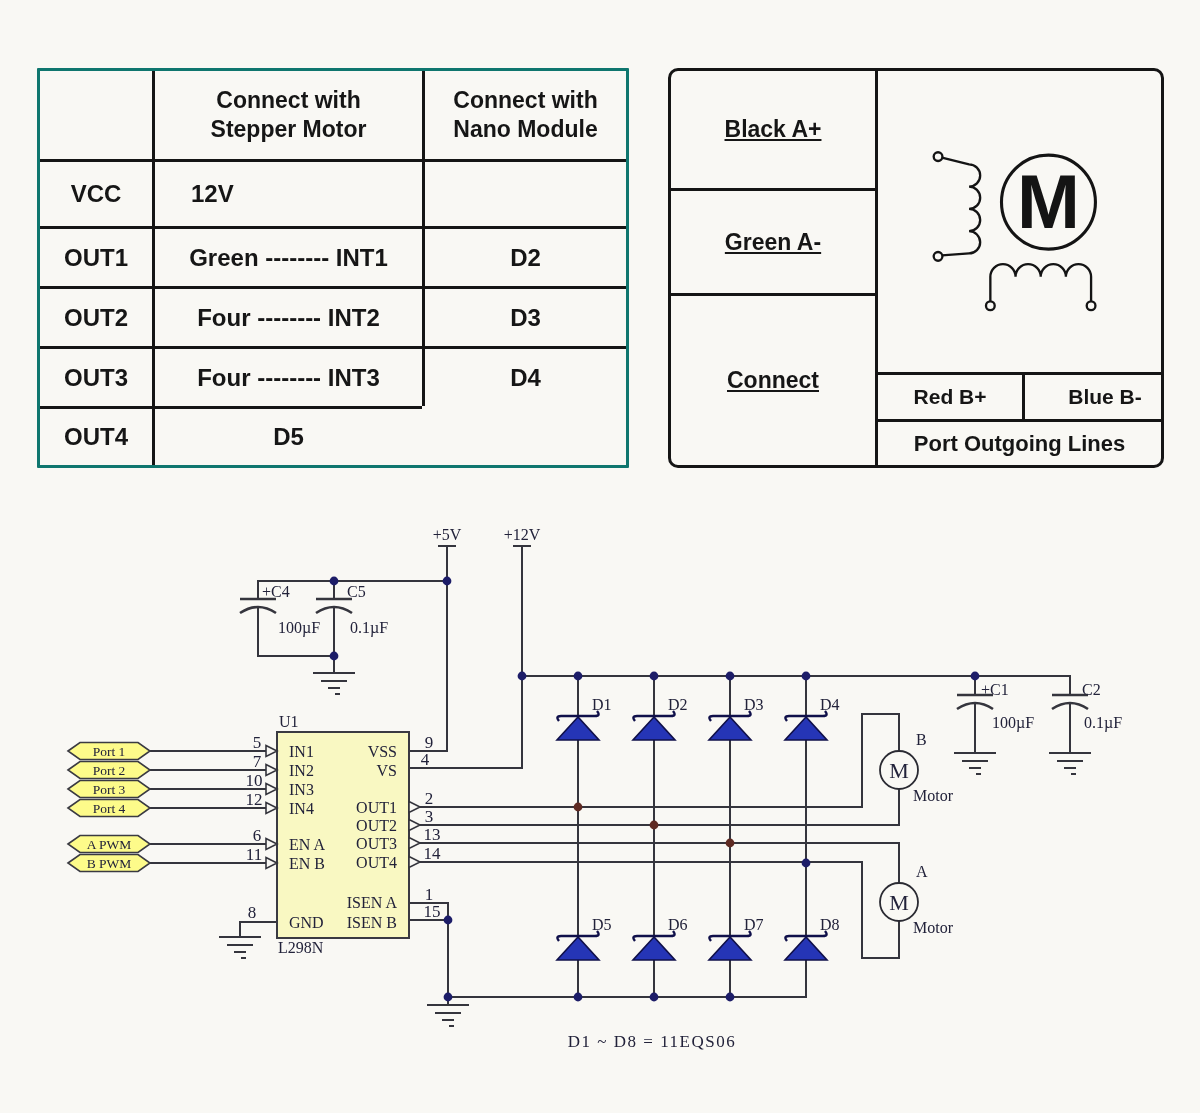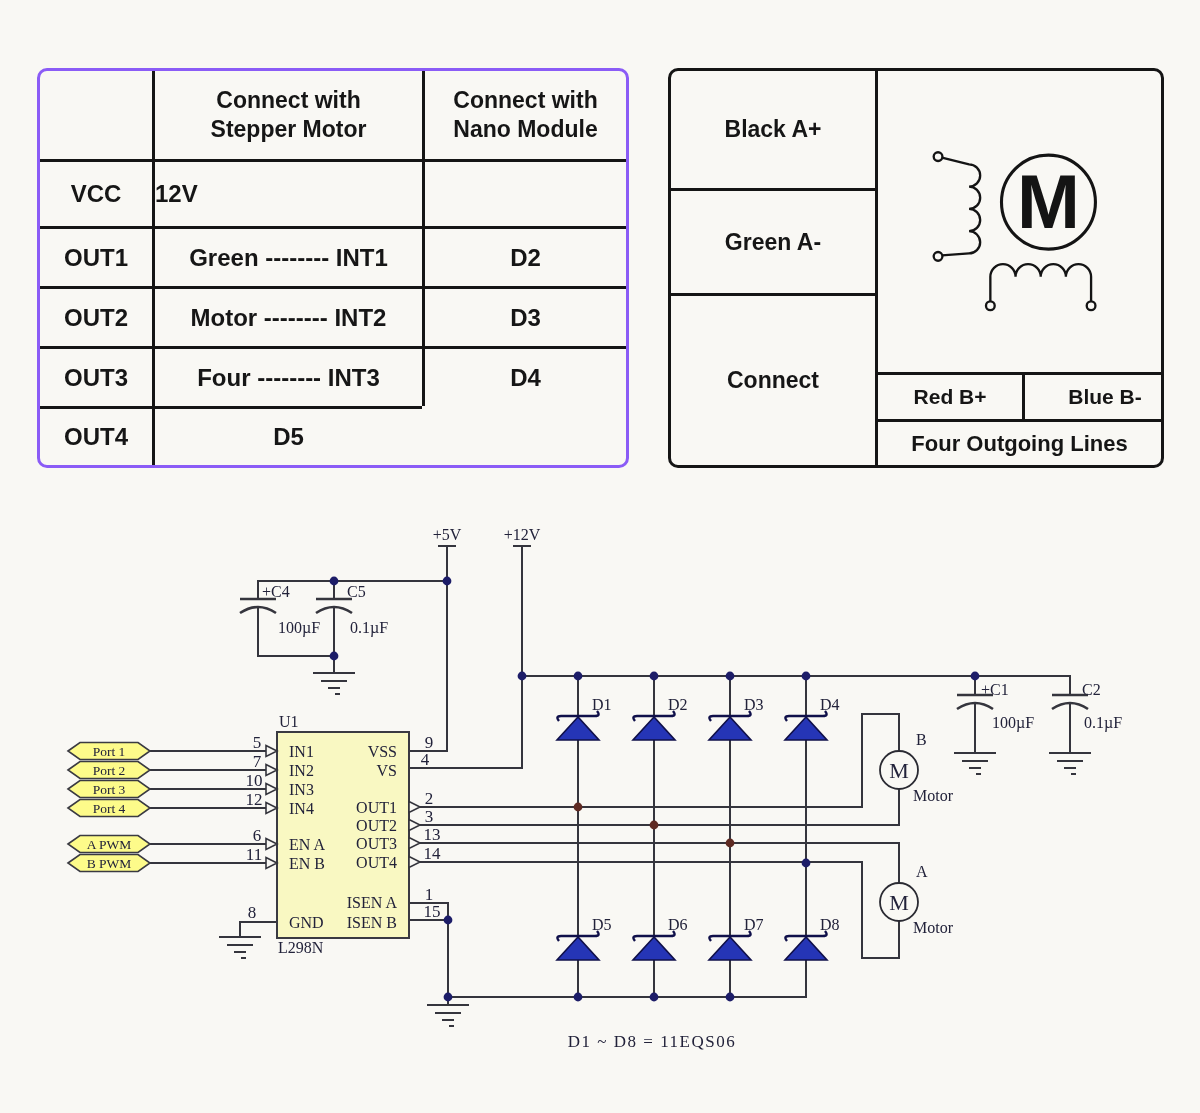--- a/index.html
+++ b/index.html
@@ -1,37 +1,37 @@
 <!DOCTYPE html>
 <html><head>
 <meta charset="utf-8">
 <style>
   html,body{margin:0;padding:0;}
   body{width:1200px;height:1113px;position:relative;background:#f9f8f4;
        font-family:"Liberation Sans",sans-serif;overflow:hidden;}
 
   
   .ltable{position:absolute;left:37px;top:68px;width:586px;height:394px;
-          border:3px solid #8b5cf6;border-radius:10px;display:grid;
+          border:3px solid #0f766e;border-radius:1px;display:grid;
           grid-template-columns:112px 270px 1fr;
           grid-template-rows:88px 67px 60px 60px 60px 1fr;
           color:#161616;}
   .ltable .c{display:flex;align-items:center;justify-content:center;
              font-weight:bold;font-size:24px;text-align:center;}
   .ltable .bl{border-left:3px solid #151515;}
   .ltable .bt{border-top:3px solid #151515;}
   .ltable .hdr{font-size:23px;white-space:pre-line;line-height:1.25;}
-  .ltable .cellLeft{justify-content:flex-start;}
+  .ltable .cellLeft{justify-content:flex-start;padding-left:36px;}
 
   
   .rtable{position:absolute;left:668px;top:68px;width:490px;height:394px;
           border:3px solid #151515;border-radius:10px;display:flex;color:#161616;}
   .rt-left{width:204px;border-right:3px solid #151515;display:flex;flex-direction:column;}
   .rt-cell{display:flex;align-items:center;justify-content:center;
-           font-weight:bold;font-size:23px;}
+           font-weight:bold;font-size:23px;text-decoration:underline;}
   .rt-cell.h1{height:117px;border-bottom:3px solid #151515;}
   .rt-cell.h2{height:102px;border-bottom:3px solid #151515;text-align:right;}
   .rt-cell.h3{flex:1;}
   .rt-right{flex:1;display:flex;flex-direction:column;}
   .rt-motor{height:301px;border-bottom:3px solid #151515;}
   .rt-row{height:44px;border-bottom:3px solid #151515;display:flex;gap:24px;}
   .rt-row .b1{width:144px;border-right:3px solid #151515;}
   .rt-row .b2{flex:1;}
   .rt-row div{display:flex;align-items:center;justify-content:center;
               font-weight:bold;font-size:21px;}
@@ -61,21 +61,21 @@
 
   <div class="c bt">VCC</div>
   <div class="c bt bl cellLeft">12V</div>
   <div class="c bt bl"></div>
 
   <div class="c bt">OUT1</div>
   <div class="c bt bl">Green -------- INT1</div>
   <div class="c bt bl">D2</div>
 
   <div class="c bt">OUT2</div>
-  <div class="c bt bl">Motor -------- INT2</div>
+  <div class="c bt bl">Four -------- INT2</div>
   <div class="c bt bl">D3</div>
 
   <div class="c bt">OUT3</div>
   <div class="c bt bl">Four -------- INT3</div>
   <div class="c bt bl">D4</div>
 
   <div class="c bt">OUT4</div>
   <div class="c bt bl">D5</div>
 </div>
 
@@ -99,21 +99,21 @@
           <circle cx="220" cy="239" r="4.5"></circle>
         </g>
         <circle cx="176" cy="132" r="48.5" stroke="#141414" stroke-width="3.2" fill="none"></circle>
         <text x="176" y="159" text-anchor="middle" font-family="Liberation Sans, sans-serif" font-weight="bold" font-size="78" fill="#141414">M</text>
       </svg>
     </div>
     <div class="rt-row">
       <div class="b1">Red B+</div>
       <div class="b2">Blue B-</div>
     </div>
-    <div class="rt-caption">Four Outgoing Lines</div>
+    <div class="rt-caption">Port Outgoing Lines</div>
   </div>
 </div>
 
 <svg class="schem" viewBox="0 468 1200 645">
   <defs>
     <g id="gnd-sym">
       <path d="M-21 0 H21 M-13 8 H13 M-6 15 H6 M1 21 H6" stroke="#35353d" stroke-width="2.2" fill="none"></path>
     </g>
     <g id="d-sym">
       <path d="M-19 6 Q-23 1 -17 1 H17 Q23 1 19 -4" stroke="#10104a" stroke-width="2.4" fill="none"></path>

